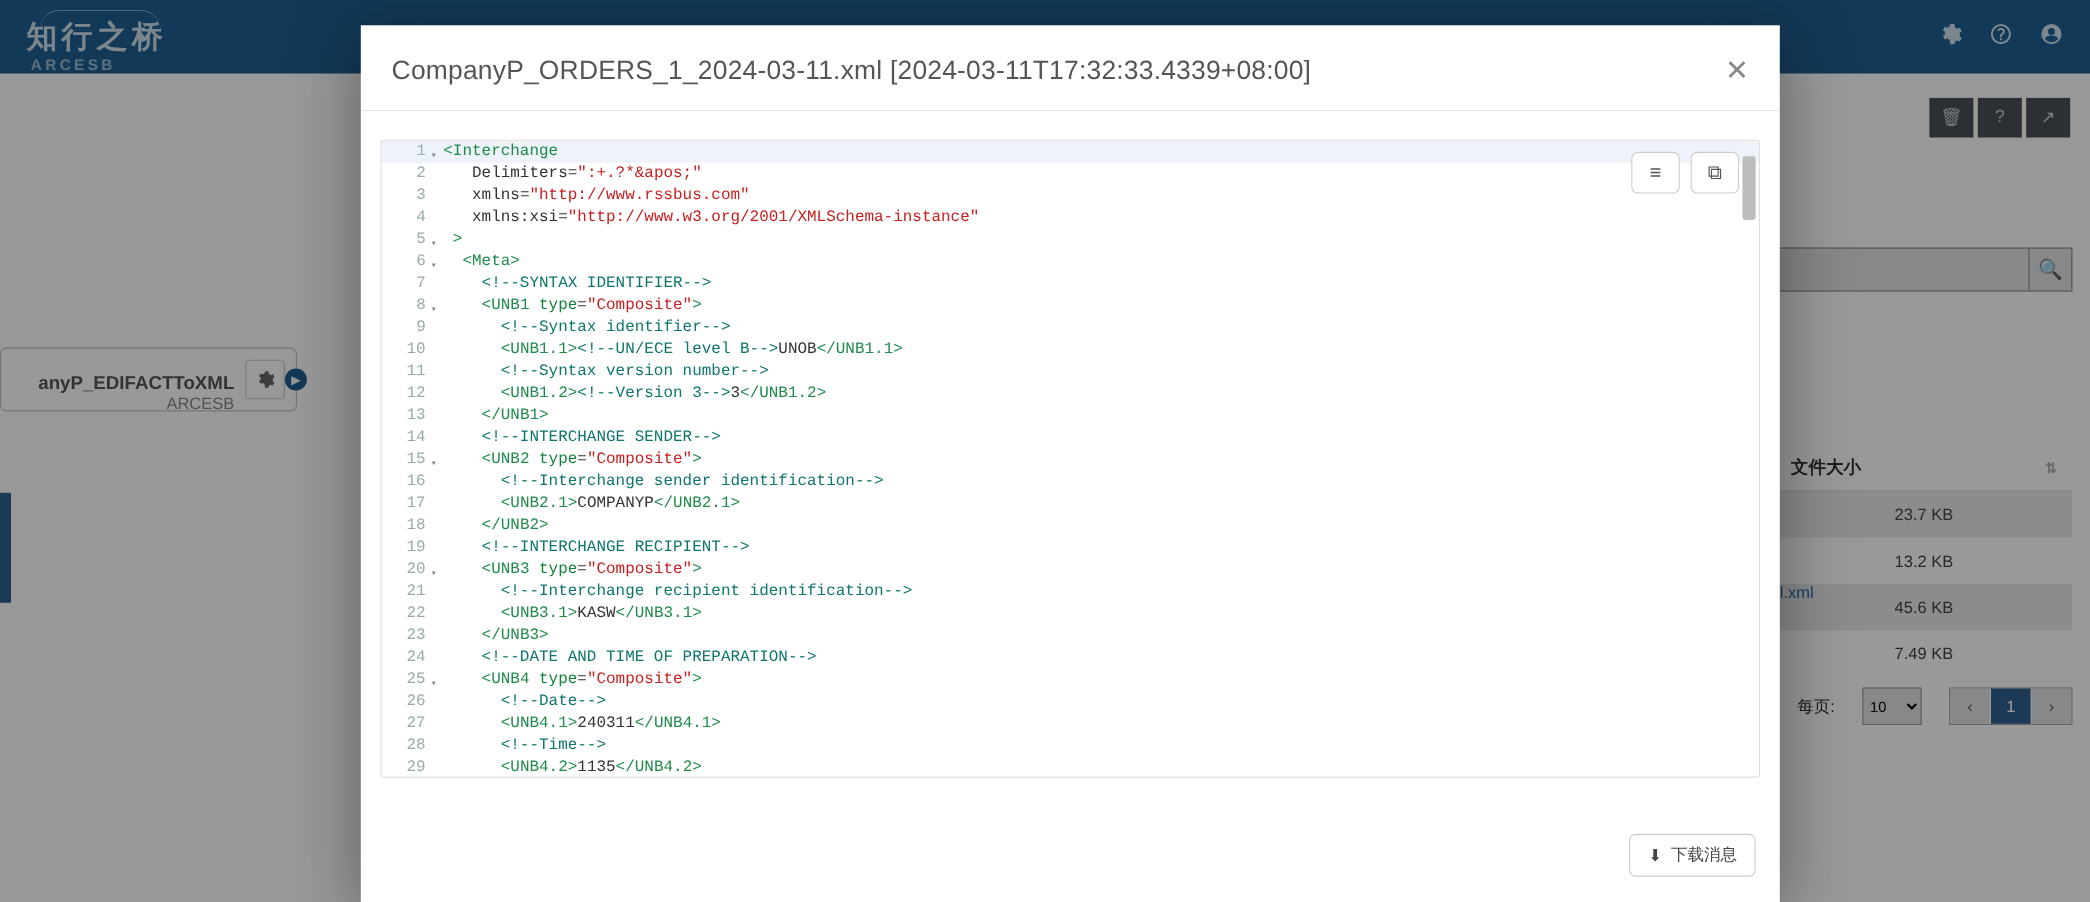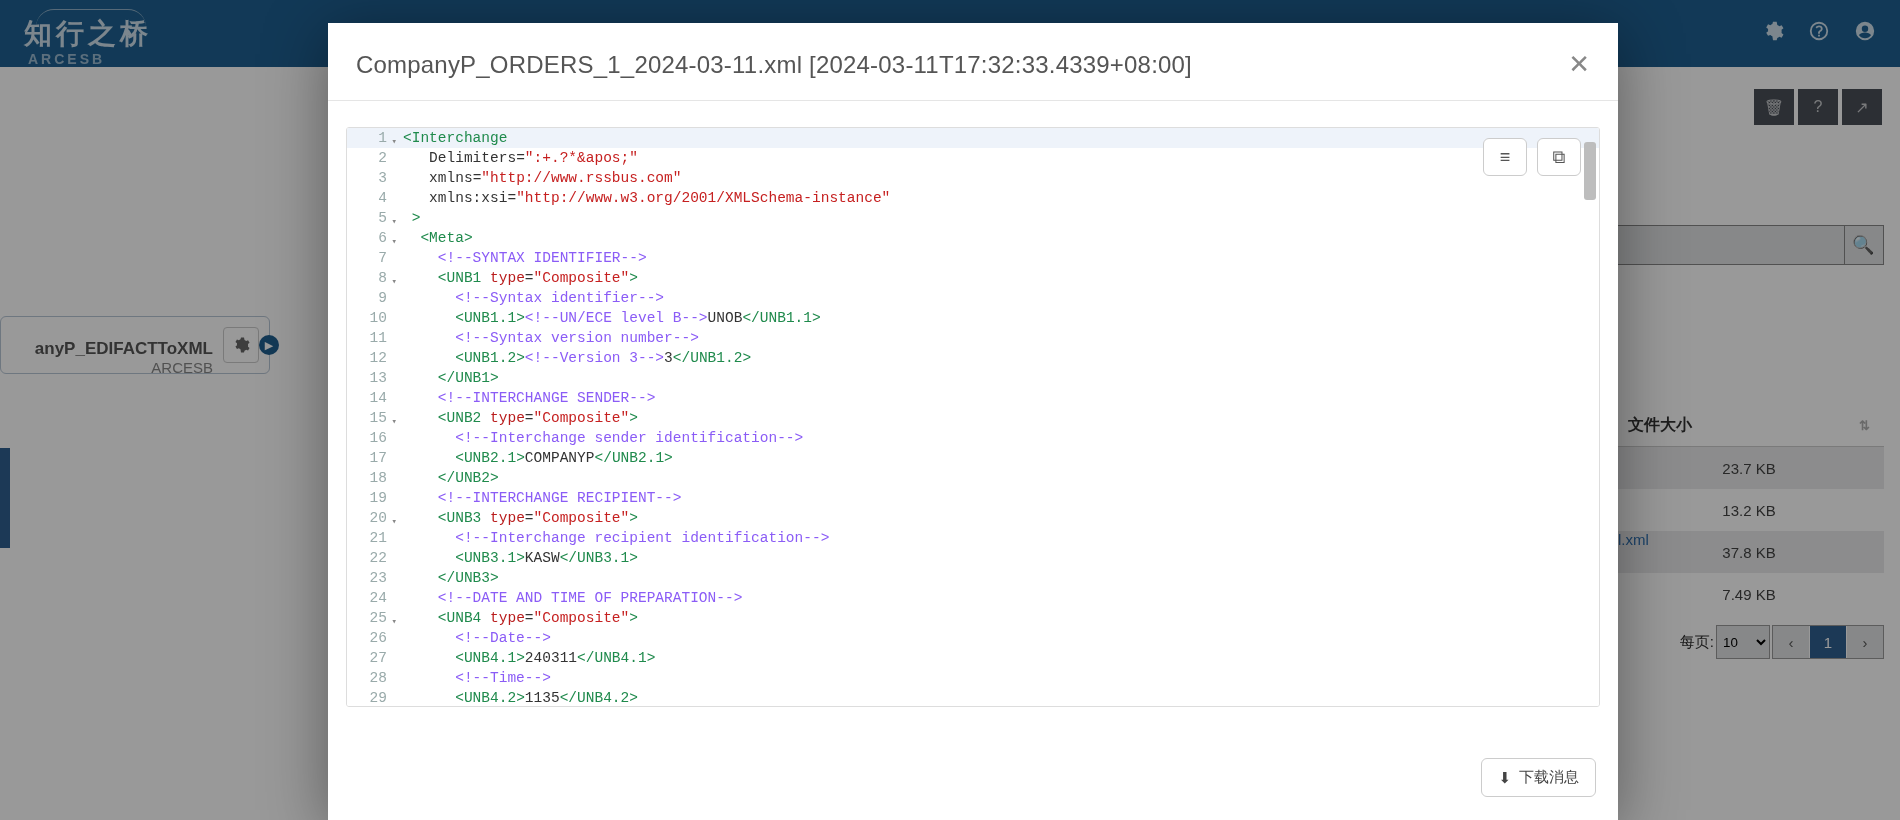--- a/index.html
+++ b/index.html
@@ -28,21 +28,21 @@
 .rtoolbar .btn{ width:40px; height:36px; background:#4a4f57; color:#c9cbce; display:flex; align-items:center; justify-content:center; font-size:16px;}
 .searchholder{ position:absolute; top:158px; left:6px; right:16px; display:flex;}
 .sinput{ flex:1; height:40px; background:#e1e3e4; border:1px solid #888; border-right:none; }
 .sbtn{ width:40px; height:40px; background:#e1e3e4; border:1px solid #888; display:flex; align-items:center; justify-content:center; font-size:18px; color:#555;}
 .tcol{ position:absolute; top:338px; right:16px; width:270px; }
 .thead{ height:42px; display:flex; align-items:center; padding:0 14px; font-weight:600; color:#333; font-size:16px; border-bottom:1px solid #ccc; justify-content:space-between;}
 .sorticon{ color:#b0b0b0; font-size:13px;}
 .trow{ height:42px; display:flex; align-items:center; justify-content:center; color:#444; font-size:15px;}
 .trow.odd{ background:#e9eaeb;}
 .extrafn{ position:absolute; left:4px; top:0; color:#3070b0; font-size:15px;}
-.pager{ position:absolute; top:558px; right:16px; display:flex; align-items:center; gap:2px; font-size:15px; color:#333;}
+.pager{ position:absolute; top:558px; right:16px; display:flex; align-items:center; gap:25px; font-size:15px; color:#333;}
 .pager select{ height:34px; width:54px; border:1px solid #999; background:#e1e3e4; padding:2px;}
 .pgbtns{ display:flex; gap:1px; border:1px solid #999; height:34px;}
 .pgbtns span{ width:36px; display:flex; align-items:center; justify-content:center; background:#e1e3e4; color:#555;}
 .pgbtns span.active{ background:#2f5f8f; color:#fff;}
 .smalllab{ position:absolute; top:448px; left:-12px; width:22px; height:100px; background:#2f5f8f;}
 
 .modal { position:absolute; top:23px; left:328px; width:1290px; height:798px; background:#fff; border-radius:0; box-shadow: 0 10px 60px rgba(0,0,0,.4); display:flex; flex-direction:column; overflow:hidden; }
 .m-head{ padding:26px 28px 20px 28px; display:flex; align-items:center;}
 .m-title{ font-size:24px; color:#555; letter-spacing:.2px;}
 .m-close{ margin-left:auto; font-size:26px; color:#888; cursor:pointer;}
@@ -52,23 +52,23 @@
 .ctools{ position:absolute; top:10px; right:18px; display:flex; gap:10px; z-index:5;}
 .ctools .cb{ width:44px; height:38px; border:1px solid #ccc; border-radius:6px; background:#fff; display:flex; align-items:center; justify-content:center; font-size:18px; color:#555; cursor:pointer;}
 .cscroll{ position:absolute; right:3px; top:14px; width:12px; height:58px; background:#bdbdbd; border-radius:3px;}
 .code{ height:100%; overflow:hidden; background:#fff; font-family:Consolas,"Courier New",monospace; font-size:14.5px; line-height:20px;}
 .cline{ display:flex;}
 .cline.first{ background:#eef3fa;}
 .gut{ width:48px; text-align:right; padding-right:8px; color:#9aa; user-select:none; position:relative;}
 .gut .fold{ position:absolute; right:-2px; top:4px; font-size:9px; color:#888;}
 .cc{ padding-left:8px; white-space:pre;}
 .t-tag{ color:#1f8a4c;}
-.t-attr{ color:#b91c1c;margin-top:28px;}
+.t-attr{ color:#15803d;margin-top:28px;}
 .t-str{ color:#c62020;}
-.t-cmt{ color:#8b5cf6;text-align:center;}
+.t-cmt{ color:#0f766e;text-align:center;}
 .t-txt{ color:#333;}
 .m-foot{ padding:14px 22px 24px; display:flex; justify-content:flex-end;}
 .dlbtn{ border:1px solid #ccc; border-radius:6px; padding:9px 16px; font-size:15px; color:#444; background:#fff; cursor:pointer; display:flex; align-items:center; gap:8px;}
 </style>
 </head>
 <body>
 
 <div class="topnav">
   <div class="logo">
     <span class="logo-arc"></span>
@@ -129,21 +129,21 @@
       <span class="sorticon">⇅</span>
     </div>
     <div class="trow odd">
         <span>23.7 KB</span>
       </div>
     <div class="trow">
         <span>13.2 KB</span>
       </div>
     <div class="trow odd" style="position:relative;">
       <span class="extrafn">l.xml</span>
-      <span>37.8 KB</span>
+      <span>45.6 KB</span>
     </div>
     <div class="trow">
         <span>7.49 KB</span>
       </div>
   </div>
   <div class="pager">
     <span>每页:</span>
     <select><option>10</option></select>
     <div class="pgbtns">
       <span>‹</span>

